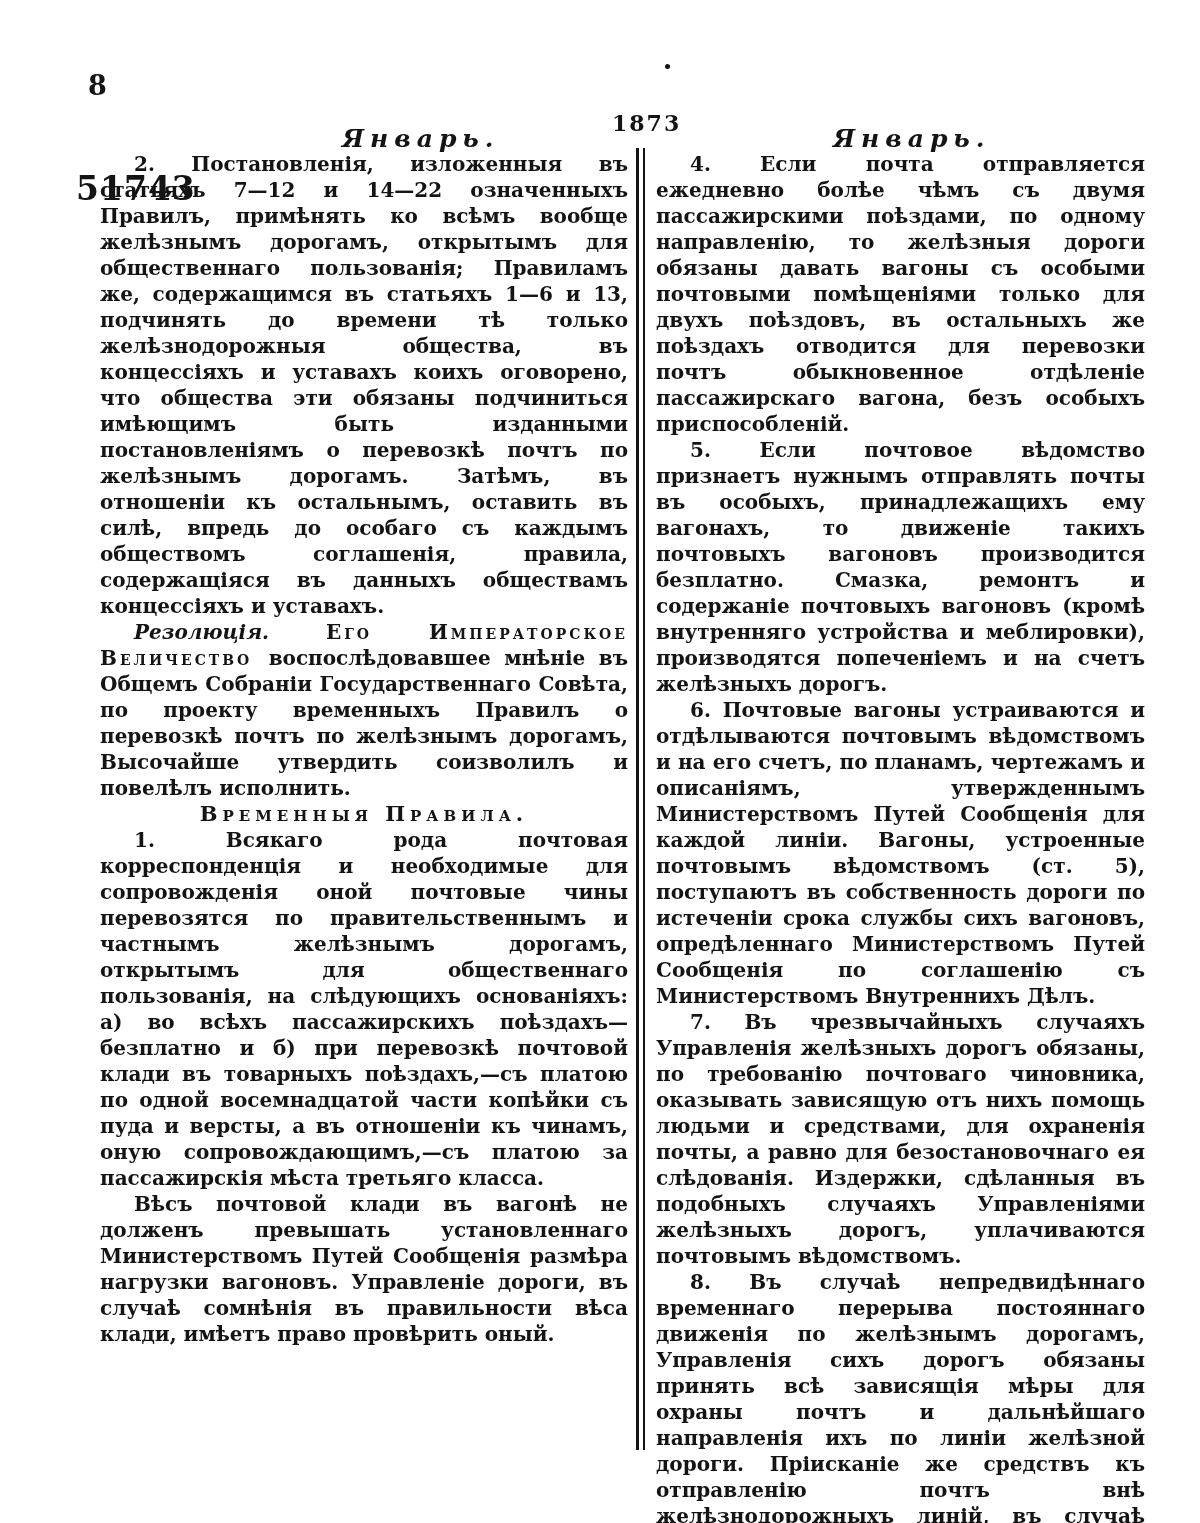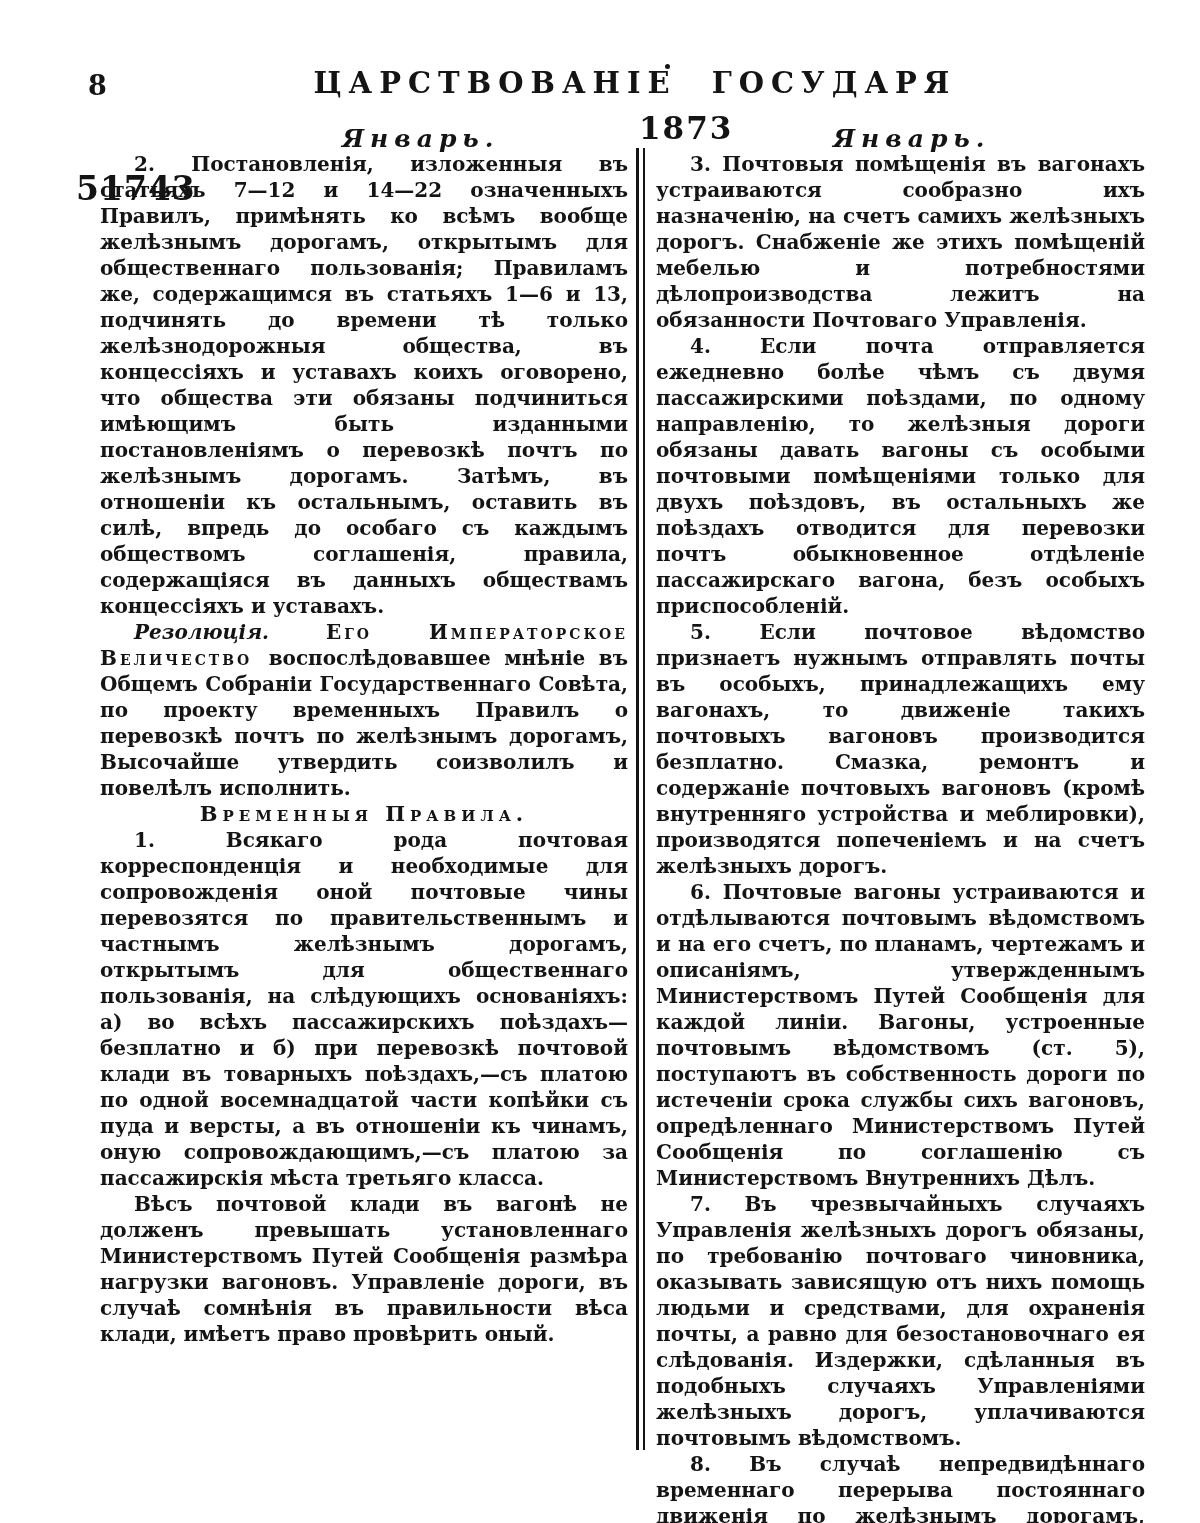--- a/index.html
+++ b/index.html
@@ -11,21 +11,21 @@
   .running-title {
     position:absolute; left:70px; top:66px; width:1130px; text-align:center;
     font-size:29px; font-weight:bold; letter-spacing:7px; word-spacing:18px; white-space:nowrap;
   }
   .ink-dot { position:absolute; left:665px; top:64px; width:5px; height:5px; background:#141414; border-radius:50%; }
   .month-left, .month-right {
     position:absolute; top:124px; font-size:25px; font-weight:bold; font-style:italic; letter-spacing:6px; white-space:nowrap;
   }
   .month-left { left:342px; }
   .month-right { left:833px; }
-  .year { position:absolute; left:612px; top:110px; font-size:31px; font-weight:bold; letter-spacing:2px;margin-left:27px; }
+  .year { position:absolute; left:612px; top:110px; font-size:22px; font-weight:bold; letter-spacing:2px; }
   .divider {
     position:absolute; left:636px; top:148px; height:1302px; width:4px;
     border-left:3px solid #141414; border-right:2px solid #141414;
   }
   .col {
     position:absolute; top:151px; text-align:justify; font-size:20px; line-height:26px; font-weight:bold;
   }
   .col-left  { left:100px; width:528px; }
   .col-right { left:656px; width:489px; }
   .col p { margin:0; text-indent:34px; }
@@ -38,21 +38,20 @@
   .col p.rules-heading { text-indent:0;text-align:center; }
   .it { font-style:italic; }
   .caps { font-variant:small-caps; letter-spacing:3px; }
 </style>
 </head>
 <body>
 
 <div class="doc-page">
 
   <div class="pagenum">8</div>
-  <div class="running-title">ЦАРСТВОВАНІЕ ГОСУДАРЯ</div>
   <div class="ink-dot"></div>
 
   <div class="month-left">Январь.</div>
   <div class="year">1873</div>
   <div class="month-right">Январь.</div>
 
   <div class="divider"></div>
 
   <div class="col col-left">
     <span class="act-number">51743</span>
@@ -64,21 +63,20 @@
     <p><span class="it">Резолюція.</span><span class="caps"> Его Императорское Величество </span><span>воспослѣдовавшее мнѣніе въ Общемъ Собраніи Государственнаго Совѣта, по проекту временныхъ Правилъ о перевозкѣ почтъ по желѣзнымъ дорогамъ, Высочайше утвердить соизволилъ и повелѣлъ исполнить.</span></p>
 
     <p class="rules-heading">Временныя Правила.</p>
 
     <p>1. Всякаго рода почтовая корреспонденція и необходимые для сопровожденія оной почтовые чины перевозятся по правительственнымъ и частнымъ желѣзнымъ дорогамъ, открытымъ для общественнаго пользованія, на слѣдующихъ основаніяхъ: а) во всѣхъ пассажирскихъ поѣздахъ—безплатно и б) при перевозкѣ почтовой клади въ товарныхъ поѣздахъ,—съ платою по одной восемнадцатой части копѣйки съ пуда и версты, а въ отношеніи къ чинамъ, оную сопровождающимъ,—съ платою за пассажирскія мѣста третьяго класса.</p>
     <p>Вѣсъ почтовой клади въ вагонѣ не долженъ превышать установленнаго Министерствомъ Путей Сообщенія размѣра нагрузки вагоновъ. Управленіе дороги, въ случаѣ сомнѣнія въ правильности вѣса клади, имѣетъ право провѣрить оный.</p>
 
   </div>
 
   <div class="col col-right">
-    <p>3. Почтовыя помѣщенія въ вагонахъ устраиваются сообразно ихъ назначенію, на счетъ самихъ желѣзныхъ дорогъ. Снабженіе же этихъ помѣщеній мебелью и потребностями дѣлопроизводства лежитъ на обязанности Почтоваго Управленія.</p>
     <p>4. Если почта отправляется ежедневно болѣе чѣмъ съ двумя пассажирскими поѣздами, по одному направленію, то желѣзныя дороги обязаны давать вагоны съ особыми почтовыми помѣщеніями только для двухъ поѣздовъ, въ остальныхъ же поѣздахъ отводится для перевозки почтъ обыкновенное отдѣленіе пассажирскаго вагона, безъ особыхъ приспособленій.</p>
     <p>5. Если почтовое вѣдомство признаетъ нужнымъ отправлять почты въ особыхъ, принадлежащихъ ему вагонахъ, то движеніе такихъ почтовыхъ вагоновъ производится безплатно. Смазка, ремонтъ и содержаніе почтовыхъ вагоновъ (кромѣ внутренняго устройства и меблировки), производятся попеченіемъ и на счетъ желѣзныхъ дорогъ.</p>
     <p>6. Почтовые вагоны устраиваются и отдѣлываются почтовымъ вѣдомствомъ и на его счетъ, по планамъ, чертежамъ и описаніямъ, утвержденнымъ Министерствомъ Путей Сообщенія для каждой линіи. Вагоны, устроенные почтовымъ вѣдомствомъ (ст. 5), поступаютъ въ собственность дороги по истеченіи срока службы сихъ вагоновъ, опредѣленнаго Министерствомъ Путей Сообщенія по соглашенію съ Министерствомъ Внутреннихъ Дѣлъ.</p>
     <p>7. Въ чрезвычайныхъ случаяхъ Управленія желѣзныхъ дорогъ обязаны, по требованію почтоваго чиновника, оказывать зависящую отъ нихъ помощь людьми и средствами, для охраненія почты, а равно для безостановочнаго ея слѣдованія. Издержки, сдѣланныя въ подобныхъ случаяхъ Управленіями желѣзныхъ дорогъ, уплачиваются почтовымъ вѣдомствомъ.</p>
     <p>8. Въ случаѣ непредвидѣннаго временнаго перерыва постояннаго движенія по желѣзнымъ дорогамъ, Управленія сихъ дорогъ обязаны принять всѣ зависящія мѣры для охраны почтъ и дальнѣйшаго направленія ихъ по линіи желѣзной дороги. Пріисканіе же средствъ къ отправленію почтъ внѣ желѣзнодорожныхъ линій, въ случаѣ пріостановки въ движеніи поѣздовъ, лежитъ на обязанности почтоваго вѣдомства.</p>
 
   </div>
 
 </div>
 

